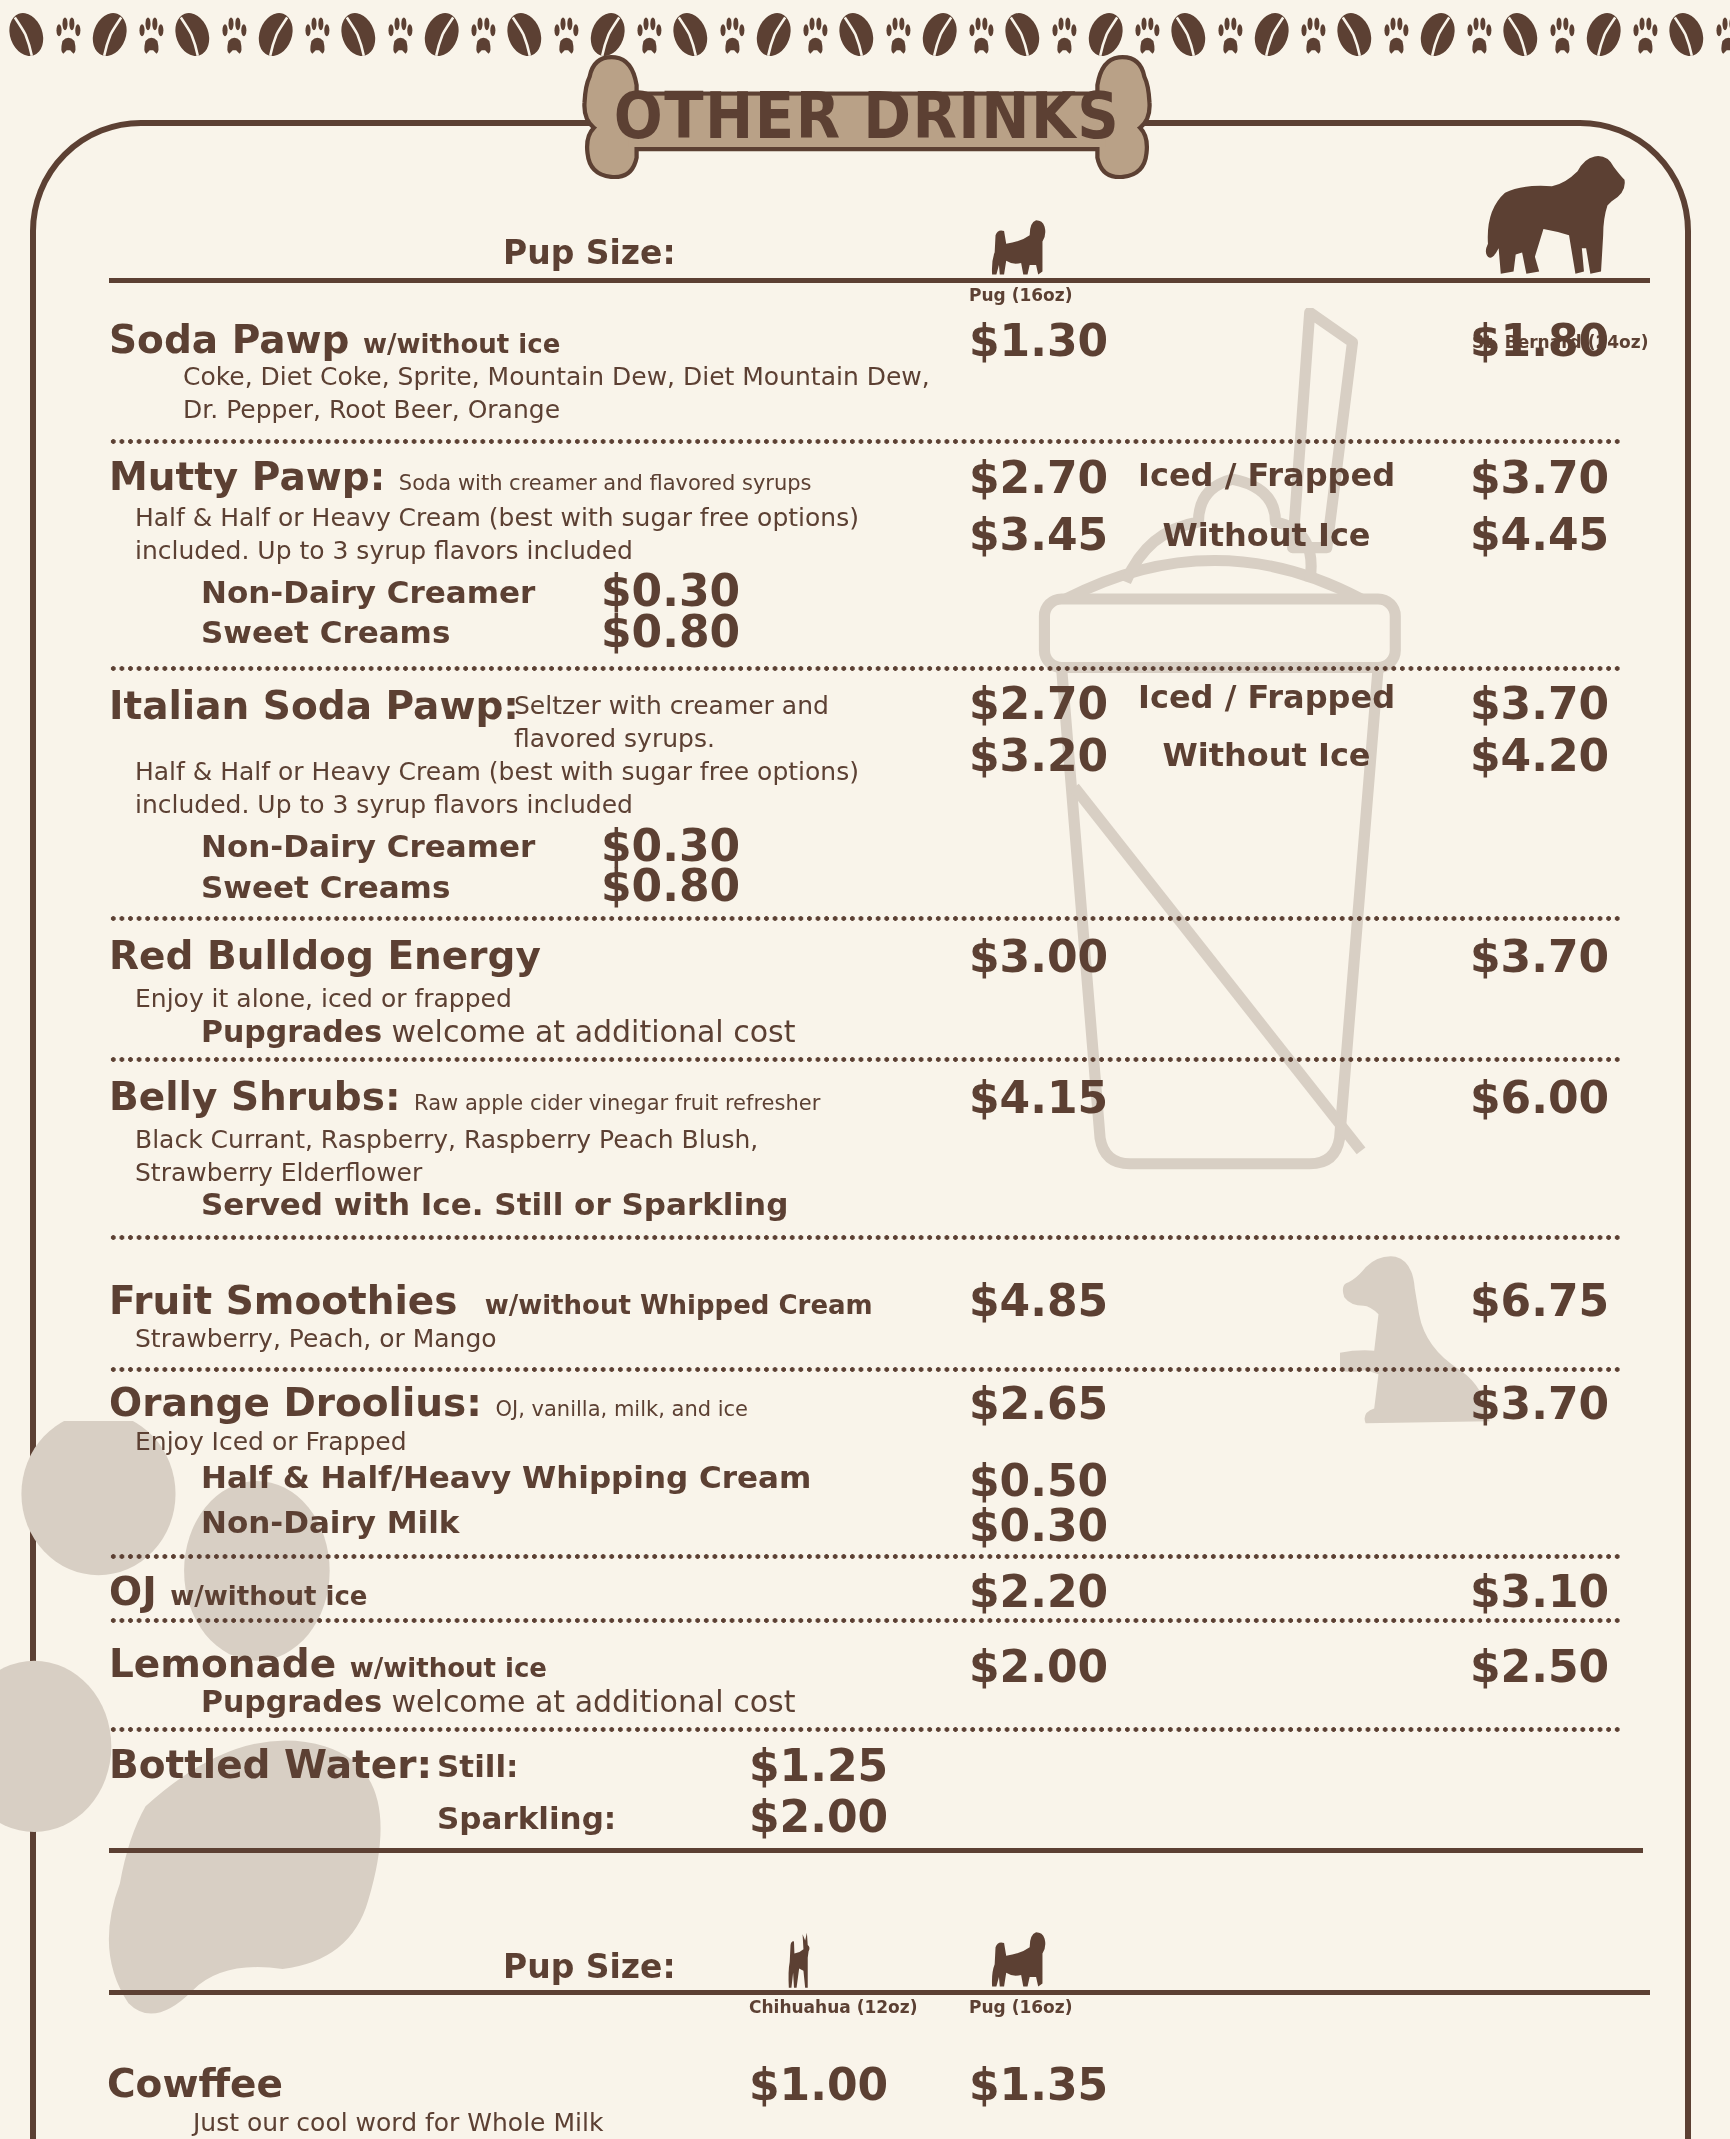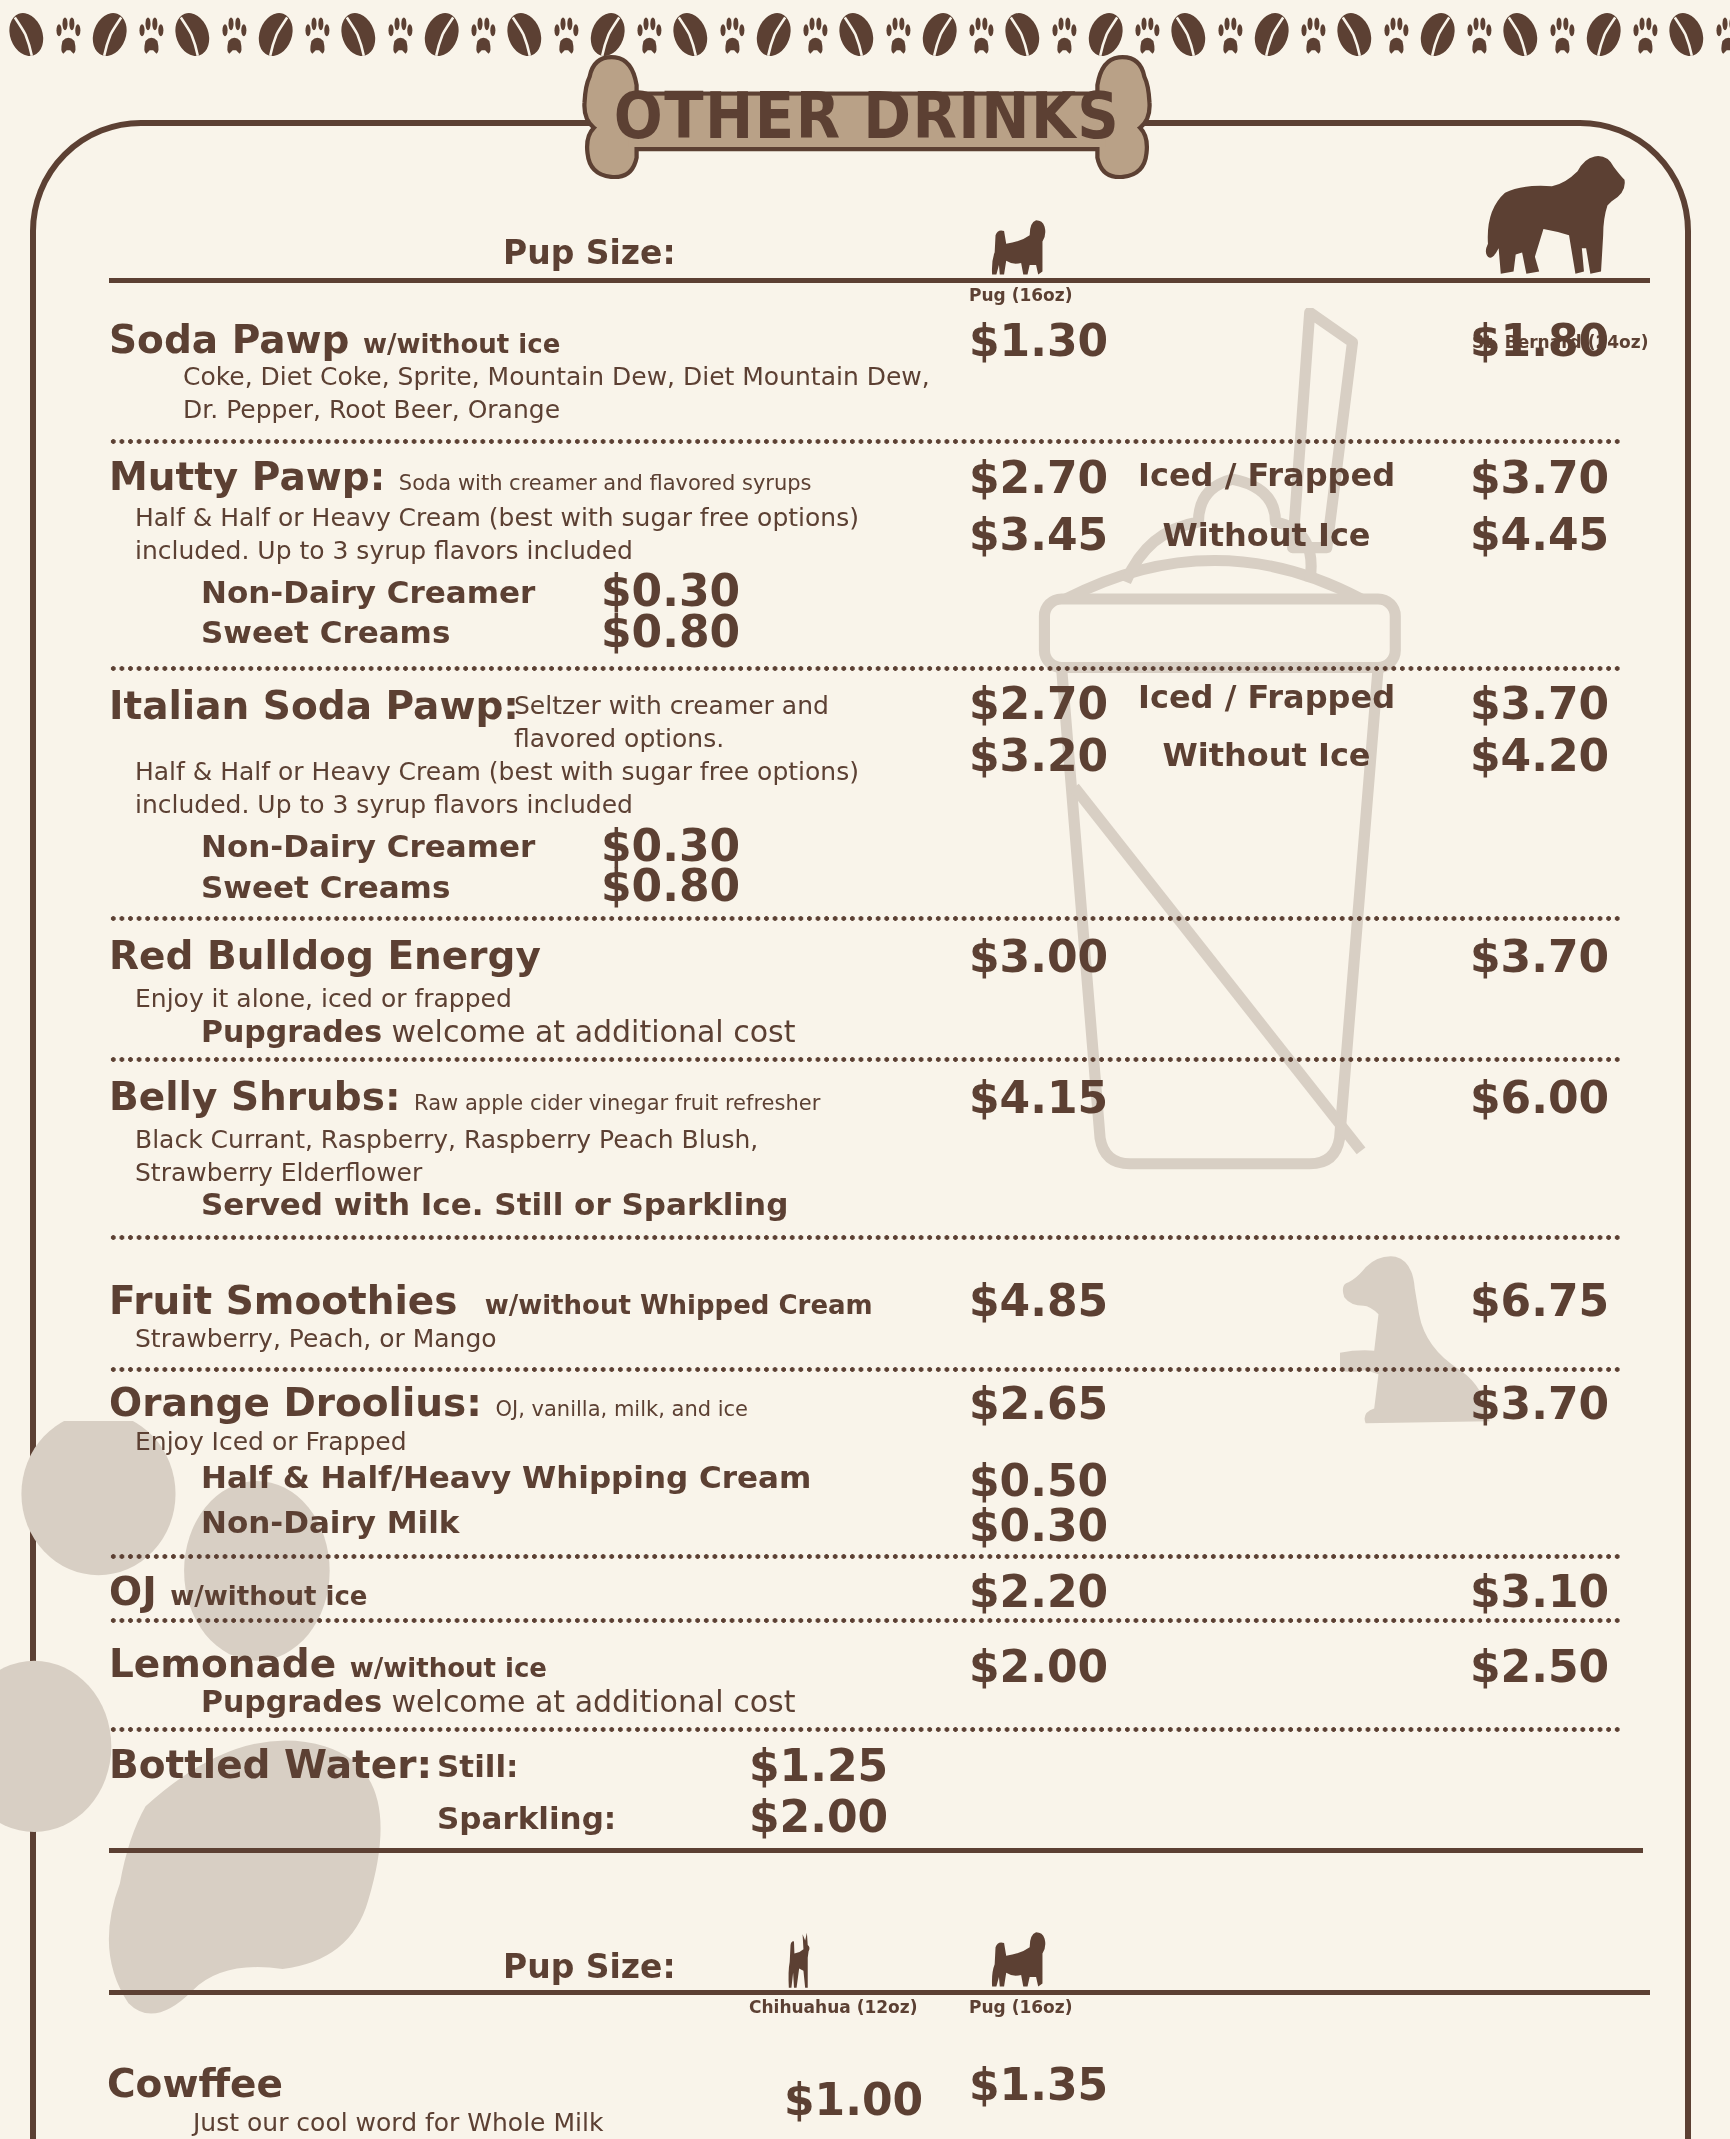--- a/index.html
+++ b/index.html
@@ -414,21 +414,21 @@
 <div class="price" style="left:1470px;top:509px;">$4.45</div>
 <div class="opt" style="left:201px;top:574px;">Non-Dairy Creamer</div>
 <div class="price" style="left:601px;top:565px;">$0.30</div>
 <div class="opt" style="left:201px;top:614px;">Sweet Creams</div>
 <div class="price" style="left:601px;top:606px;">$0.80</div>
 <div class="dotrule" style="top:666px;"></div>
 
 <div class="name" style="left:109px;top:683px;">Italian Soda Pawp:</div>
 <div class="desc" style="left:514px;top:689px;">
     <div>Seltzer with creamer and</div>
-    <div>flavored options.</div>
+    <div>flavored syrups.</div>
   </div>
 <div class="desc" style="left:135px;top:755px;">
     <div>Half &amp; Half or Heavy Cream (best with sugar free options)</div>
     <div>included. Up to 3 syrup flavors included</div>
   </div>
 <div class="price" style="left:969px;top:678px;">$2.70</div>
 <div class="mod" style="left:1138px;top:678px;width:257px;">Iced / Frapped</div>
 <div class="price" style="left:1470px;top:678px;">$3.70</div>
 <div class="price" style="left:969px;top:730px;">$3.20</div>
 <div class="mod" style="left:1138px;top:736px;width:257px;">Without Ice</div>
@@ -496,15 +496,15 @@
 </svg>
 <svg class="deco" style="left:987px;top:1930px;" width="64" height="60" viewBox="0 0 150 140">
   <path fill="#5c4033" d="M20,40 Q25,25 40,30 L45,60 Q80,55 100,40 Q100,10 115,5 Q130,5 135,20 Q140,40 130,55 L130,125 L120,132 L115,110 L100,110 L95,132 L85,132 L80,105 Q60,110 45,100 L40,132 L30,132 L28,110 L22,132 L12,132 Q10,100 18,80 Z"></path>
 </svg>
 <div class="hrule" style="left:109px;top:1990px;width:1541px;"></div>
 <div class="sizelabel" style="left:749px;top:1997px;">Chihuahua (12oz)</div>
 <div class="sizelabel" style="left:969px;top:1997px;">Pug (16oz)</div>
 
 <div class="name" style="left:107px;top:2061px;">Cowffee</div>
 <div class="desc" style="left:153px;top:2106px;margin-left:40px;">Just our cool word for Whole Milk</div>
-<div class="price" style="left:784px;top:2059px;margin-top:15px;">$1.00</div>
+<div class="price" style="left:749px;top:2059px;">$1.00</div>
 <div class="price" style="left:969px;top:2059px;">$1.35</div>
 
 
 </body></html>

